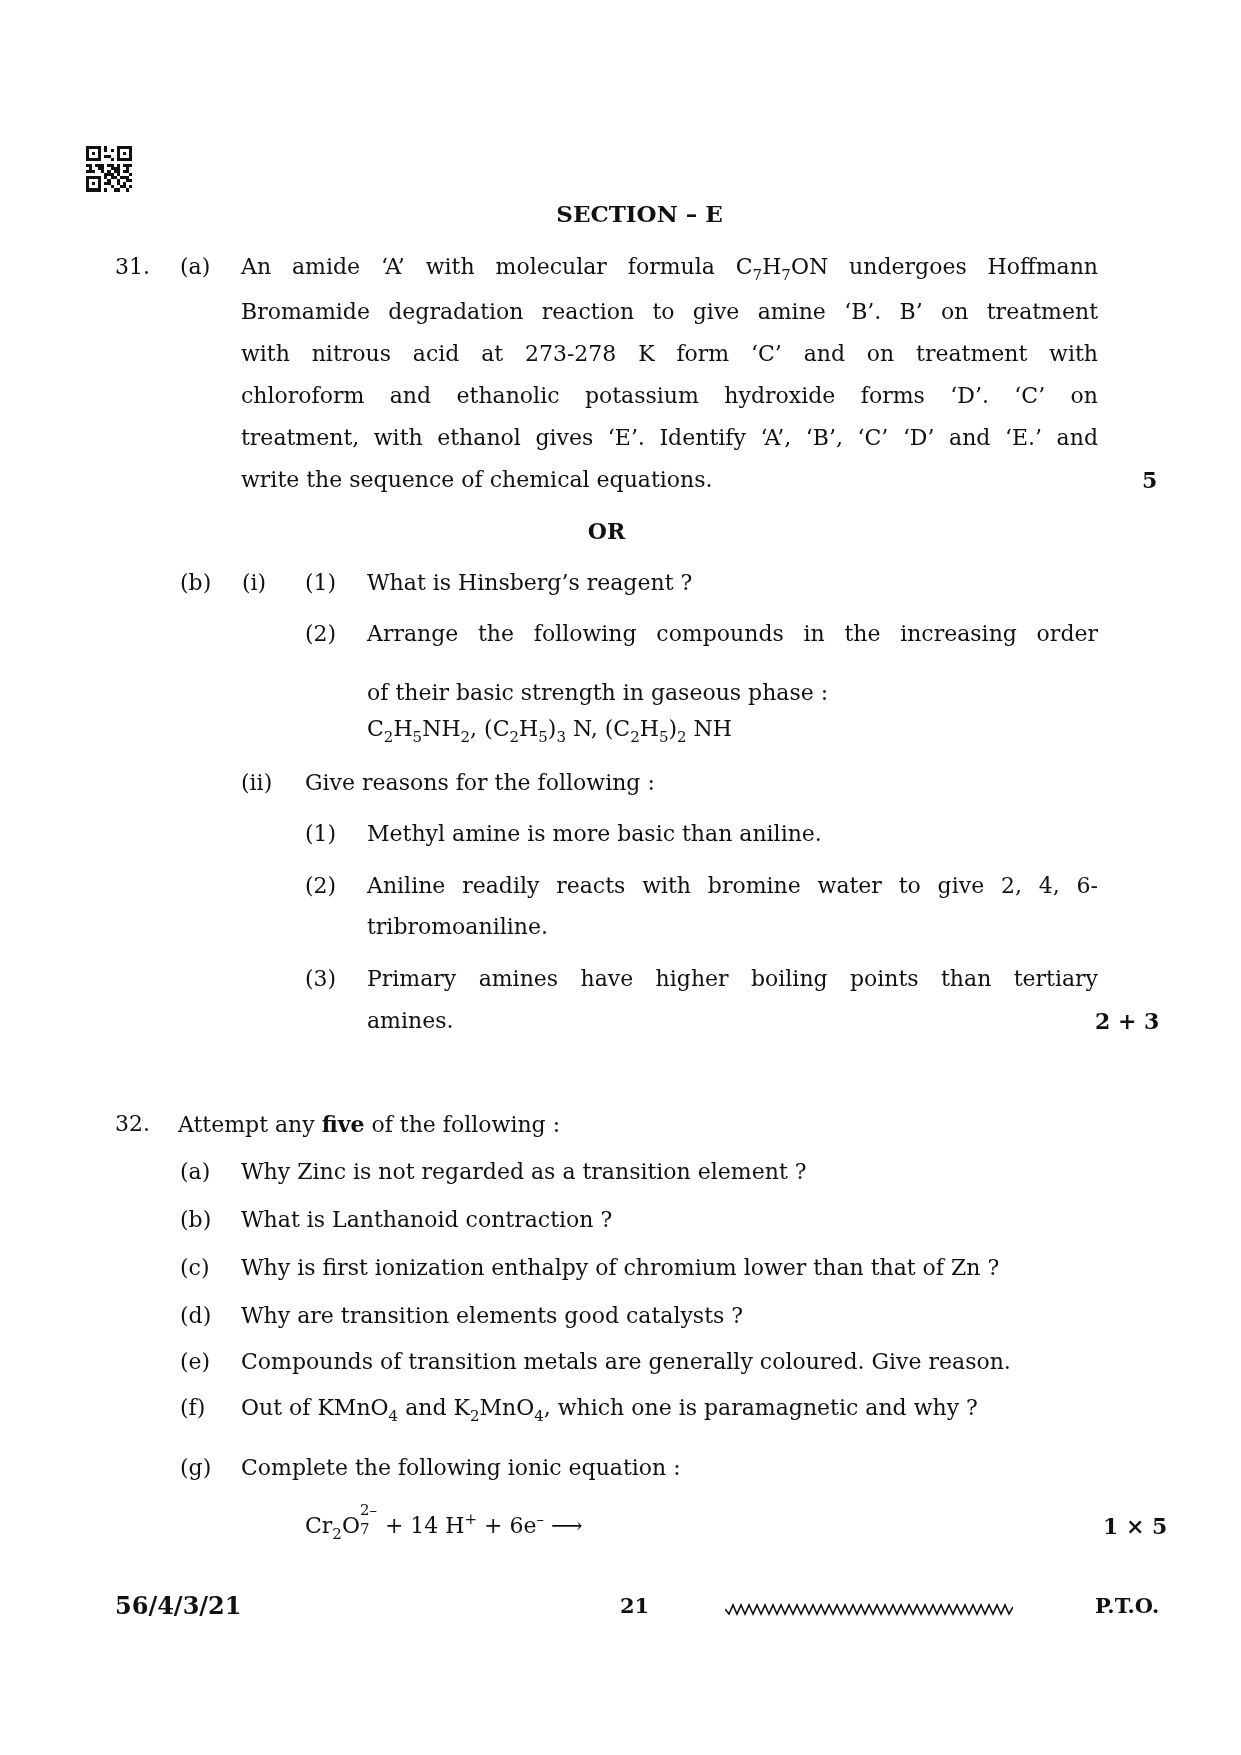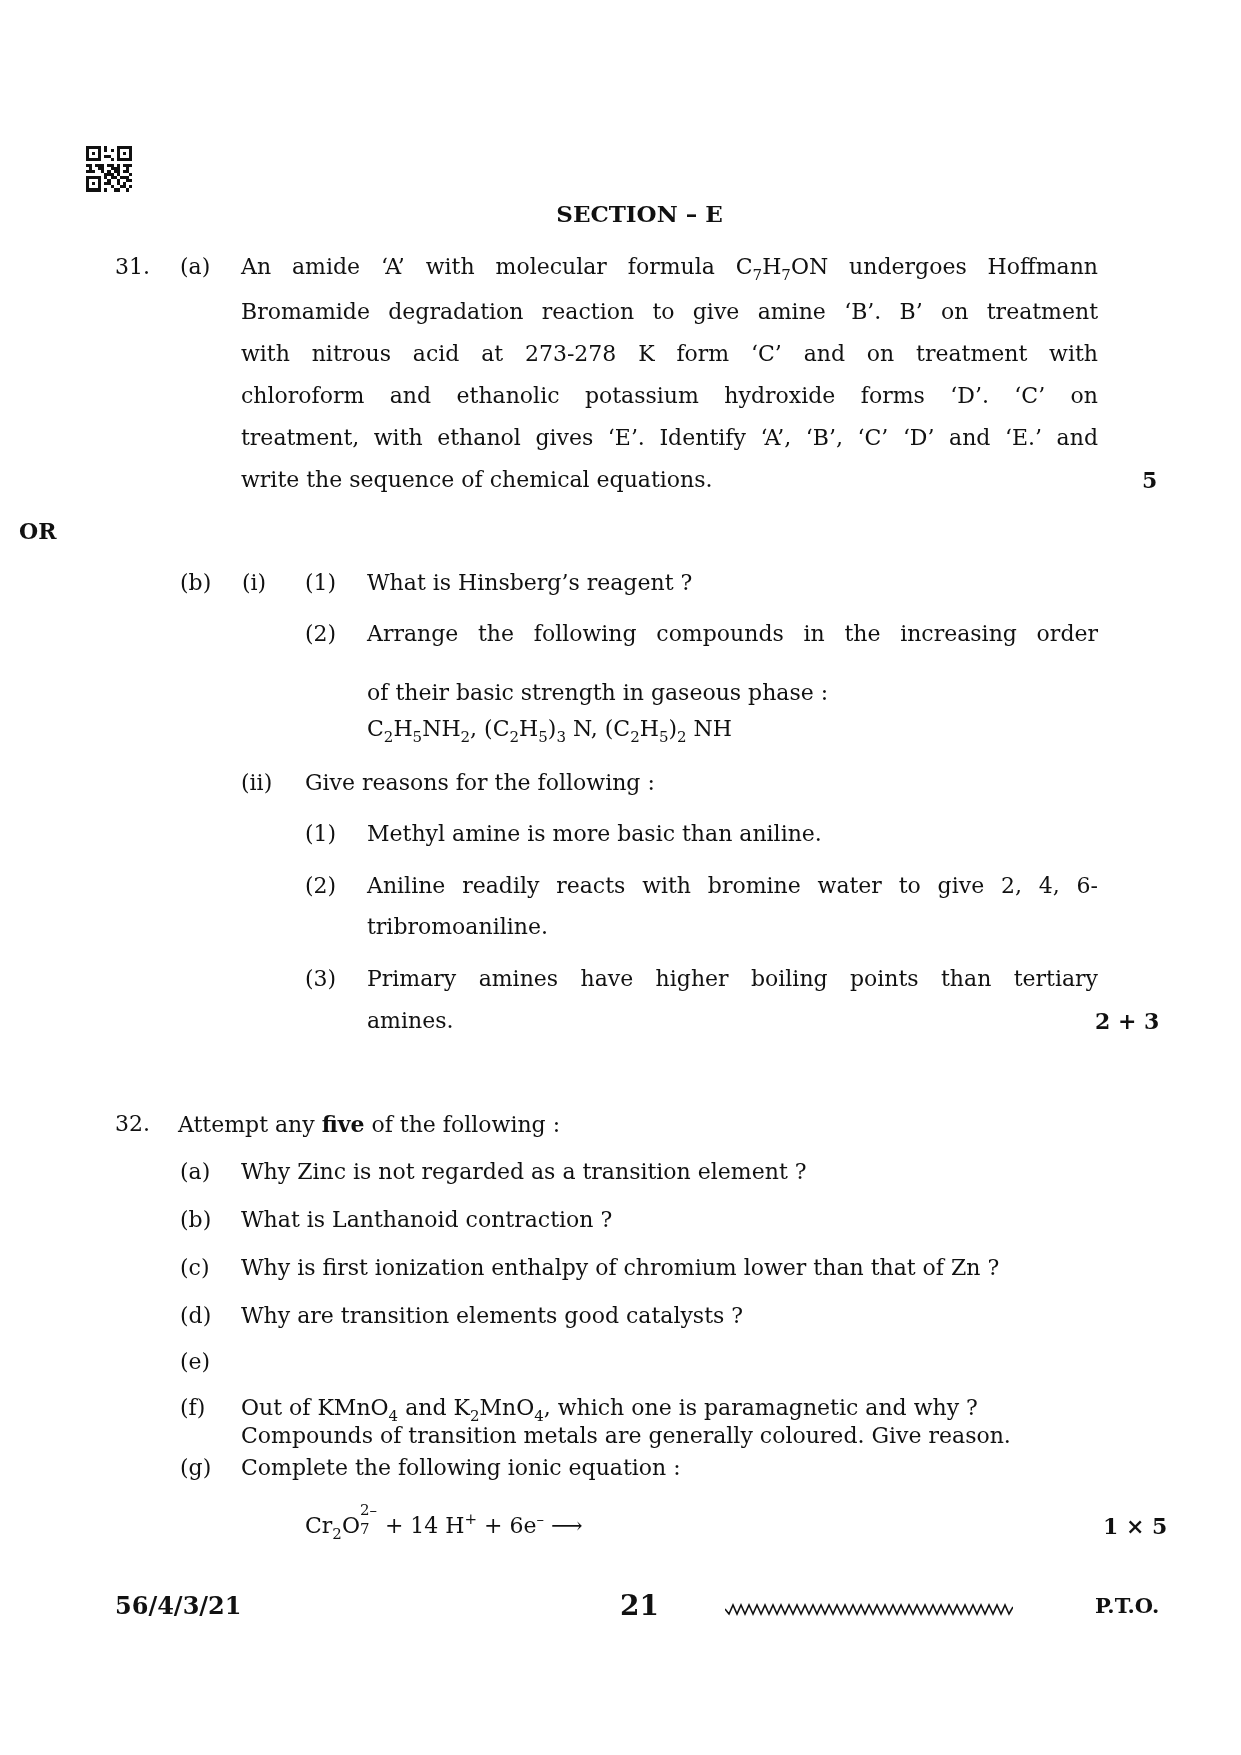--- a/index.html
+++ b/index.html
@@ -79,21 +79,21 @@
 <div class="abs txt" style="left:161px; top:254px;">(a)</div>
 
 <div class="abs txt just" style="left:222px; top:254px; width:857px;"><span>An amide ‘A’ with molecular formula C</span><sub>7</sub><span>H</span><sub>7</sub><span>ON undergoes Hoffmann</span></div>
 <div class="abs txt just" style="left:222px; top:299px; width:857px;">Bromamide degradation reaction to give amine ‘B’. B’ on treatment</div>
 <div class="abs txt just" style="left:222px; top:341px; width:857px;">with nitrous acid at 273-278 K form ‘C’ and on treatment with</div>
 <div class="abs txt just" style="left:222px; top:383px; width:857px;">chloroform and ethanolic potassium hydroxide forms ‘D’. ‘C’ on</div>
 <div class="abs txt just" style="left:222px; top:425px; width:857px;">treatment, with ethanol gives ‘E’. Identify ‘A’, ‘B’, ‘C’ ‘D’ and ‘E.’ and</div>
 <div class="abs txt" style="left:222px; top:467px;">write the sequence of chemical equations.</div>
 <div class="abs txt bold" style="left:1123px; top:467px;">5</div>
 
-<div class="abs txt bold" style="left:0; width:1175px; top:518px;">OR</div>
+<div class="abs txt bold" style="left:0; width:1175px; text-align:center; top:518px;">OR</div>
 
 <div class="abs txt" style="left:161px; top:570px;">(b)</div>
 <div class="abs txt" style="left:223px; top:570px;">(i)</div>
 <div class="abs txt" style="left:286px; top:570px;">(1)</div>
 <div class="abs txt" style="left:348px; top:570px;">What is Hinsberg’s reagent ?</div>
 
 <div class="abs txt" style="left:286px; top:621px;">(2)</div>
 <div class="abs txt just" style="left:348px; top:621px; width:731px;">Arrange the following compounds in the increasing order</div>
 <div class="abs txt" style="left:348px; top:680px;">of their basic strength in gaseous phase :</div>
 
@@ -123,29 +123,29 @@
 <div class="abs txt" style="left:161px; top:1207px;">(b)</div>
 <div class="abs txt" style="left:222px; top:1207px;">What is Lanthanoid contraction ?</div>
 
 <div class="abs txt" style="left:161px; top:1255px;">(c)</div>
 <div class="abs txt" style="left:222px; top:1255px;">Why is first ionization enthalpy of chromium lower than that of Zn ?</div>
 
 <div class="abs txt" style="left:161px; top:1303px;">(d)</div>
 <div class="abs txt" style="left:222px; top:1303px;">Why are transition elements good catalysts ?</div>
 
 <div class="abs txt" style="left:161px; top:1349px;">(e)</div>
-<div class="abs txt" style="left:222px; top:1423px;">Compounds of transition metals are generally coloured. Give reason.</div>
+<div class="abs txt" style="left:222px; top:1349px;">Compounds of transition metals are generally coloured. Give reason.</div>
 
 <div class="abs txt" style="left:161px; top:1395px;">(f)</div>
 <div class="abs txt" style="left:222px; top:1395px;"><span>Out of KMnO</span><sub>4</sub><span> and K</span><sub>2</sub><span>MnO</span><sub>4</sub><span>, which one is paramagnetic and why ?</span></div>
 
 <div class="abs txt" style="left:161px; top:1455px;">(g)</div>
 <div class="abs txt" style="left:222px; top:1455px;">Complete the following ionic equation :</div>
 
 <div class="abs txt" style="left:286px; top:1513px;"><span>Cr</span><sub>2</sub><span>O</span><span class="supsub"><span class="s1">2–</span><span class="s2">7</span></span><span> + 14 H</span><sup>+</sup><span> + 6e</span><sup>–</sup><span> ⟶</span></div>
 <div class="abs txt bold" style="left:1084px; top:1513px;">1 × 5</div>
 
 <div class="abs txt bold" style="left:96px; top:1593px; font-size:24px;">56/4/3/21</div>
-<div class="abs txt bold" style="left:601px; top:1593px; font-size:28px;">21</div>
+<div class="abs txt bold" style="left:601px; top:1593px; font-size:21px;">21</div>
 <svg class="footer-wave" width="288" height="14" viewBox="0 0 288 14">
   <polyline fill="none" stroke="#111" stroke-width="1.6" points="0,7 4,12 8,3 12,12 16,3 20,12 24,3 28,12 32,3 36,12 40,3 44,12 48,3 52,12 56,3 60,12 64,3 68,12 72,3 76,12 80,3 84,12 88,3 92,12 96,3 100,12 104,3 108,12 112,3 116,12 120,3 124,12 128,3 132,12 136,3 140,12 144,3 148,12 152,3 156,12 160,3 164,12 168,3 172,12 176,3 180,12 184,3 188,12 192,3 196,12 200,3 204,12 208,3 212,12 216,3 220,12 224,3 228,12 232,3 236,12 240,3 244,12 248,3 252,12 256,3 260,12 264,3 268,12 272,3 276,12 280,3 284,12 288,5"></polyline>
 </svg>
 <div class="abs txt bold" style="left:1076px; top:1593px; font-size:21px;">P.T.O.</div>
 
 </body></html>

